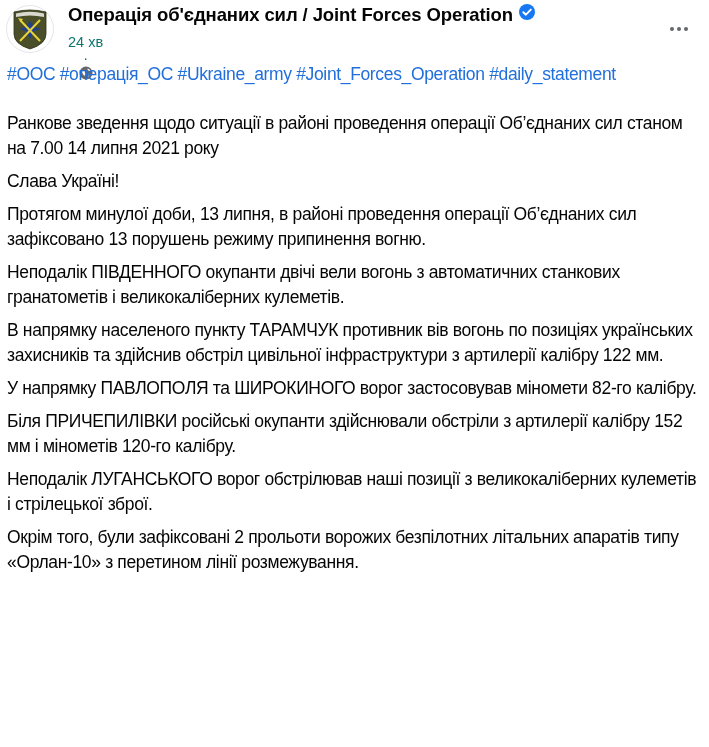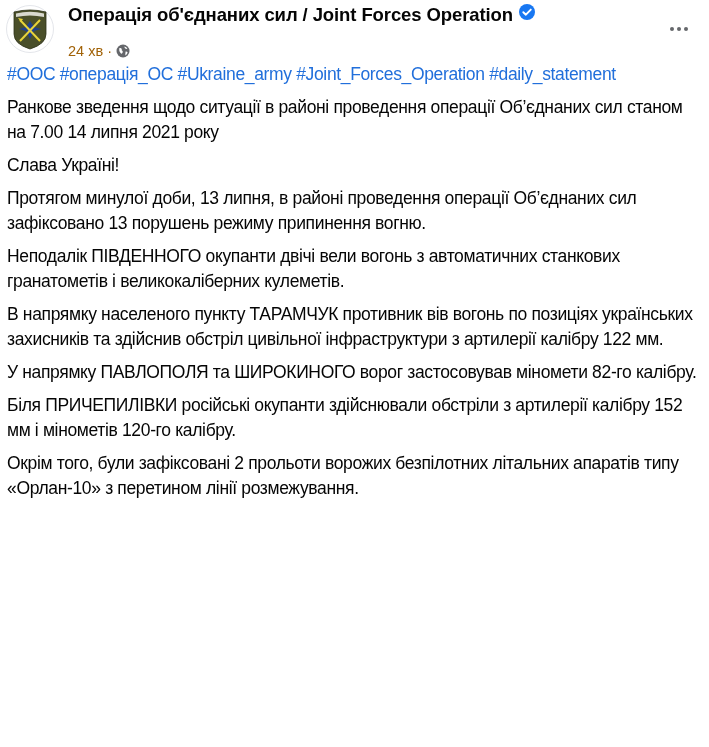--- a/index.html
+++ b/index.html
@@ -55,26 +55,27 @@
     }
     .verified-icon {
       margin-left: 6px;
       width: 16px;
       height: 16px;
       display: inline-block;
     }
     .meta-row {
       position: absolute;
       left: 68px;
-      top: 43px;
+      top: 34px;
       display: flex;
       align-items: center;
       font-size: 14.5px;
-      color: #a16207;
+      color: #0f766e;
       white-space: nowrap;
+      flex-direction: column;
     }
     .meta-time { cursor: pointer; }
     .meta-dot { margin: 0 4px; }
     .globe-icon {
       width: 14px;
       height: 14px;
       display: inline-block;
     }
     .more-button {
       position: absolute;
@@ -101,21 +102,21 @@
       top: 62px;
       width: 696px;
       font-size: 17.5px;
       line-height: 25px;
       color: #050505;
       font-family: "Liberation Sans", "DejaVu Sans", sans-serif;
       letter-spacing: -0.35px;
     }
     .hashtags {
       color: #216fdb;
-      margin: 0 0 8px 0;
+      margin: 0 0 24px 0;
     }
     .hashtags a {
       color: #216fdb;
       text-decoration: none;
       cursor: pointer;
     }
     .para {
       margin: 0 0 8px 0;
     }
   </style>
@@ -177,14 +178,15 @@
     <a>#Joint_Forces_Operation</a> 
     <a>#daily_statement</a>
   </div>
   <p class="para">Ранкове зведення щодо ситуації в районі проведення операції Об’єднаних сил станом на 7.00 14 липня 2021 року</p>
   <p class="para">Слава Україні!</p>
   <p class="para">Протягом минулої доби, 13 липня, в районі проведення операції Об’єднаних сил зафіксовано 13 порушень режиму припинення вогню.</p>
   <p class="para">Неподалік ПІВДЕННОГО окупанти двічі вели вогонь з автоматичних станкових гранатометів і великокаліберних кулеметів.</p>
   <p class="para">В напрямку населеного пункту ТАРАМЧУК противник вів вогонь по позиціях українських захисників та здійснив обстріл цивільної інфраструктури з артилерії калібру 122 мм.</p>
   <p class="para">У напрямку ПАВЛОПОЛЯ та ШИРОКИНОГО ворог застосовував міномети 82-го калібру.</p>
   <p class="para">Біля ПРИЧЕПИЛІВКИ російські окупанти здійснювали обстріли з артилерії калібру 152 мм і мінометів 120-го калібру.</p>
+  <p class="para">Неподалік ЛУГАНСЬКОГО ворог обстрілював наші позиції з великокаліберних кулеметів і стрілецької зброї.</p>
   <p class="para">Окрім того, були зафіксовані 2 прольоти ворожих безпілотних літальних апаратів типу «Орлан-10» з перетином лінії розмежування.</p>
 </div>
 
 </body></html>

